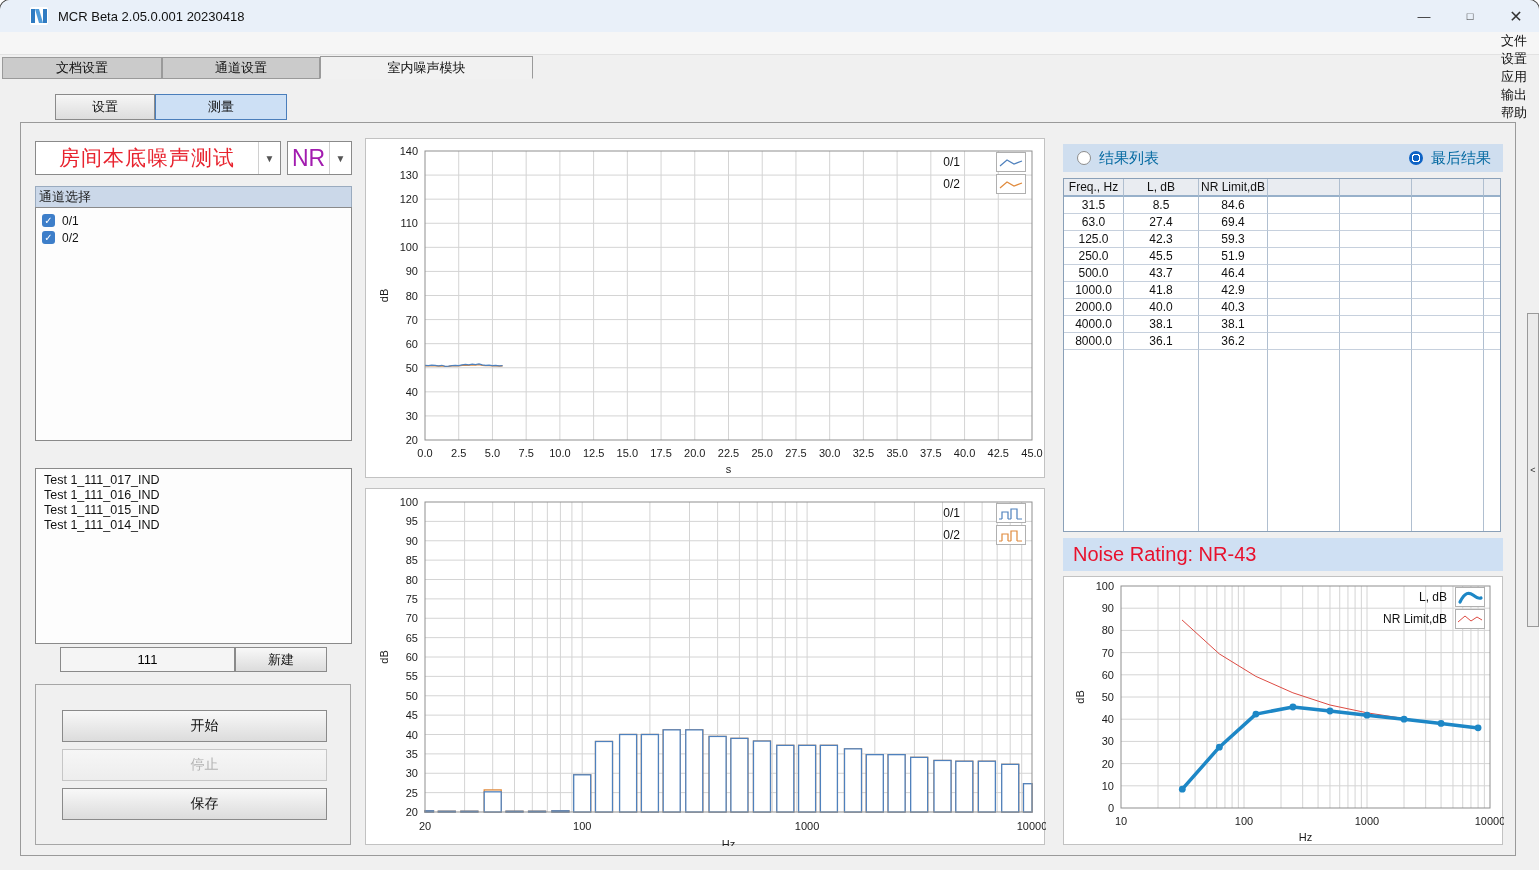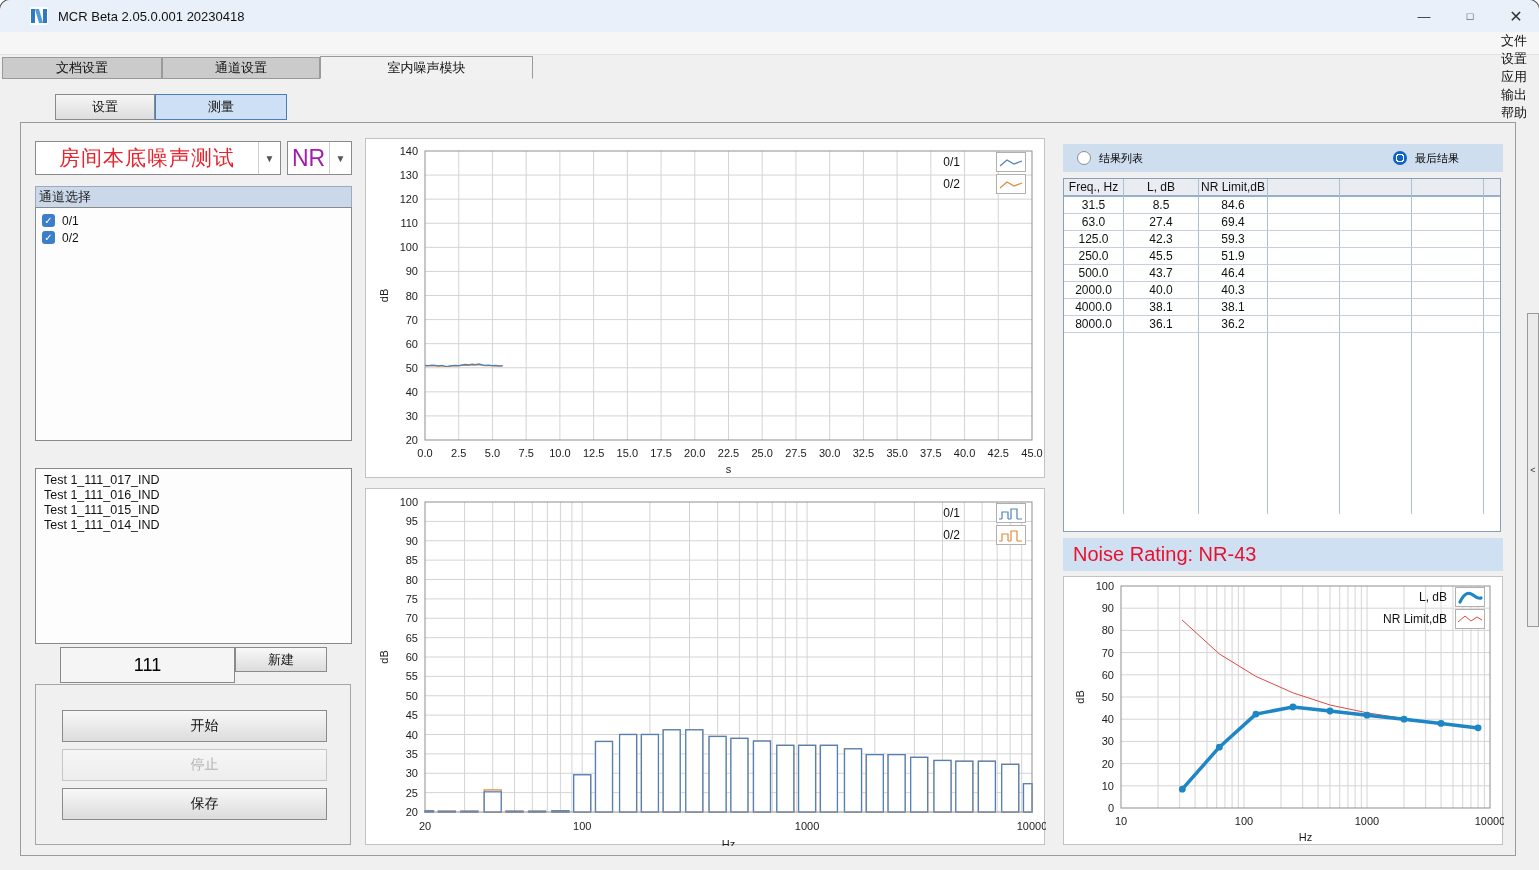--- a/index.html
+++ b/index.html
@@ -35,22 +35,22 @@
   #rating-type-combo .val{font-size:23px;color:#a21caf;}
   .strip-header{position:absolute;left:35px;width:317px;height:22px;background:#cbd8e9;border:1px solid #9aabbf;box-sizing:border-box;
     font-size:13px;color:#1a1a1a;display:flex;align-items:center;padding-left:3px;}
   .listbox{position:absolute;left:35px;width:317px;background:#fdfdfd;border:1px solid #8a8a8a;box-sizing:border-box;}
   #channel-list{top:207px;height:234px;padding-top:4px;}
   .channel-row{display:flex;align-items:center;height:17px;padding-left:6px;gap:7px;}
   .checkbox{width:13px;height:13px;border-radius:3px;background:#3d7ec9;color:#fff;font-size:10px;line-height:13px;text-align:center;}
   .channel-label{font-size:12px;color:#111;}
   #file-list{top:468px;height:176px;padding:4px 0 0 8px;}
   .file-item{font-size:12.5px;color:#111;line-height:15px;font-family:"Liberation Sans",sans-serif;}
-  #file-name-input{position:absolute;left:60px;top:647px;width:175px;height:36px;border:1px solid #8a8a8a;background:#f5f5f5;
-    text-align:center;font-size:18px;box-sizing:border-box;font-family:"Liberation Sans",sans-serif;}
+  #file-name-input{position:absolute;left:60px;top:647px;width:175px;height:25px;border:1px solid #8a8a8a;background:#f5f5f5;
+    text-align:center;font-size:13px;box-sizing:border-box;font-family:"Liberation Sans",sans-serif;}
   .btn{position:absolute;border:1px solid #8a8a8a;background:linear-gradient(#f8f8f8,#dcdcdc);box-sizing:border-box;
     display:flex;align-items:center;justify-content:center;font-size:13px;color:#111;}
   #new-file-button{left:235px;top:647px;width:92px;height:25px;}
   #control-groupbox{position:absolute;left:35px;top:684px;width:316px;height:161px;border:1px solid #a6a6a6;box-sizing:border-box;}
   .bigbtn{position:absolute;left:62px;width:265px;height:32px;font-size:14px;padding-left:20px;}
   #start-button{top:710px;}
   #stop-button{top:749px;border:1px solid #c6c6c6;background:linear-gradient(#f6f6f6,#ededed);color:#b2b2b2;}
   #save-button{top:788px;}
   
   .chart-box{position:absolute;background:#fff;border:1px solid #c2c2c2;box-sizing:border-box;}
@@ -61,21 +61,21 @@
   svg text{font-family:"Liberation Sans",sans-serif;font-size:11px;fill:#1b1b1b;}
   .legend{position:absolute;display:flex;flex-direction:column;gap:2px;}
   .legend-row{display:flex;align-items:center;height:20px;}
   .legend-label{font-size:12px;color:#111;text-align:right;}
   .legend-icon-box{width:30px;height:20px;border:1px solid #b0b0b0;background:#fff;box-sizing:border-box;}
   
   #radio-row{position:absolute;left:1063px;top:144px;width:440px;height:28px;background:#cfdeef;display:flex;align-items:center;}
   .radio{width:14px;height:14px;border-radius:50%;box-sizing:border-box;}
   .radio.off{background:#fff;border:1px solid #8d8d8d;}
   .radio.on{background:radial-gradient(circle,#0e63c5 0 3px,#fff 3px 4.5px,#0e63c5 4.5px);}
-  .radio-label{font-size:11px;color:#000000;margin-left:8px;}
+  .radio-label{font-size:15px;color:#0369a1;margin-left:8px;}
   #results-table{position:absolute;left:1063px;top:178px;width:438px;height:354px;background:#fff;border:1px solid #8aa0b8;box-sizing:border-box;overflow:hidden;}
   .trow{display:flex;}
   .tcell{box-sizing:border-box;border-right:1px solid #b0bfd0;font-size:12px;color:#111;display:flex;align-items:center;justify-content:center;}
   .thead .tcell{height:18px;background:#e9ecf1;border-bottom:2px solid #97b0ca;}
   .tdata .tcell{height:17px;border-bottom:1px solid #c6d0dd;}
   .tfill .tcell{border-bottom:none;}
   #noise-rating-banner{position:absolute;left:1063px;top:538px;width:440px;height:33px;background:#cfe0f3;display:flex;align-items:center;}
   #noise-rating-text{color:#e8112d;font-size:20px;margin-left:10px;}
   #collapse-handle{position:absolute;left:1527px;top:313px;width:12px;height:314px;background:#ebebeb;border:1px solid #9a9a9a;box-sizing:border-box;
     display:flex;align-items:center;justify-content:center;font-size:9px;color:#333;}
@@ -448,20 +448,29 @@
       <div class="trow tdata">
         <div class="tcell" style="width: 60px;">500.0</div>
         <div class="tcell" style="width: 75px;">43.7</div>
         <div class="tcell" style="width: 69px;">46.4</div>
         <div class="tcell" style="width: 72px;"></div>
         <div class="tcell" style="width: 72px;"></div>
         <div class="tcell" style="width: 72px;"></div>
         <div class="tcell" style="width: 16px; border-right: none;"></div>
       </div>
       <div class="trow tdata">
+        <div class="tcell" style="width: 60px;">1000.0</div>
+        <div class="tcell" style="width: 75px;">41.8</div>
+        <div class="tcell" style="width: 69px;">42.9</div>
+        <div class="tcell" style="width: 72px;"></div>
+        <div class="tcell" style="width: 72px;"></div>
+        <div class="tcell" style="width: 72px;"></div>
+        <div class="tcell" style="width: 16px; border-right: none;"></div>
+      </div>
+      <div class="trow tdata">
         <div class="tcell" style="width: 60px;">2000.0</div>
         <div class="tcell" style="width: 75px;">40.0</div>
         <div class="tcell" style="width: 69px;">40.3</div>
         <div class="tcell" style="width: 72px;"></div>
         <div class="tcell" style="width: 72px;"></div>
         <div class="tcell" style="width: 72px;"></div>
         <div class="tcell" style="width: 16px; border-right: none;"></div>
       </div>
       <div class="trow tdata">
         <div class="tcell" style="width: 60px;">4000.0</div>

